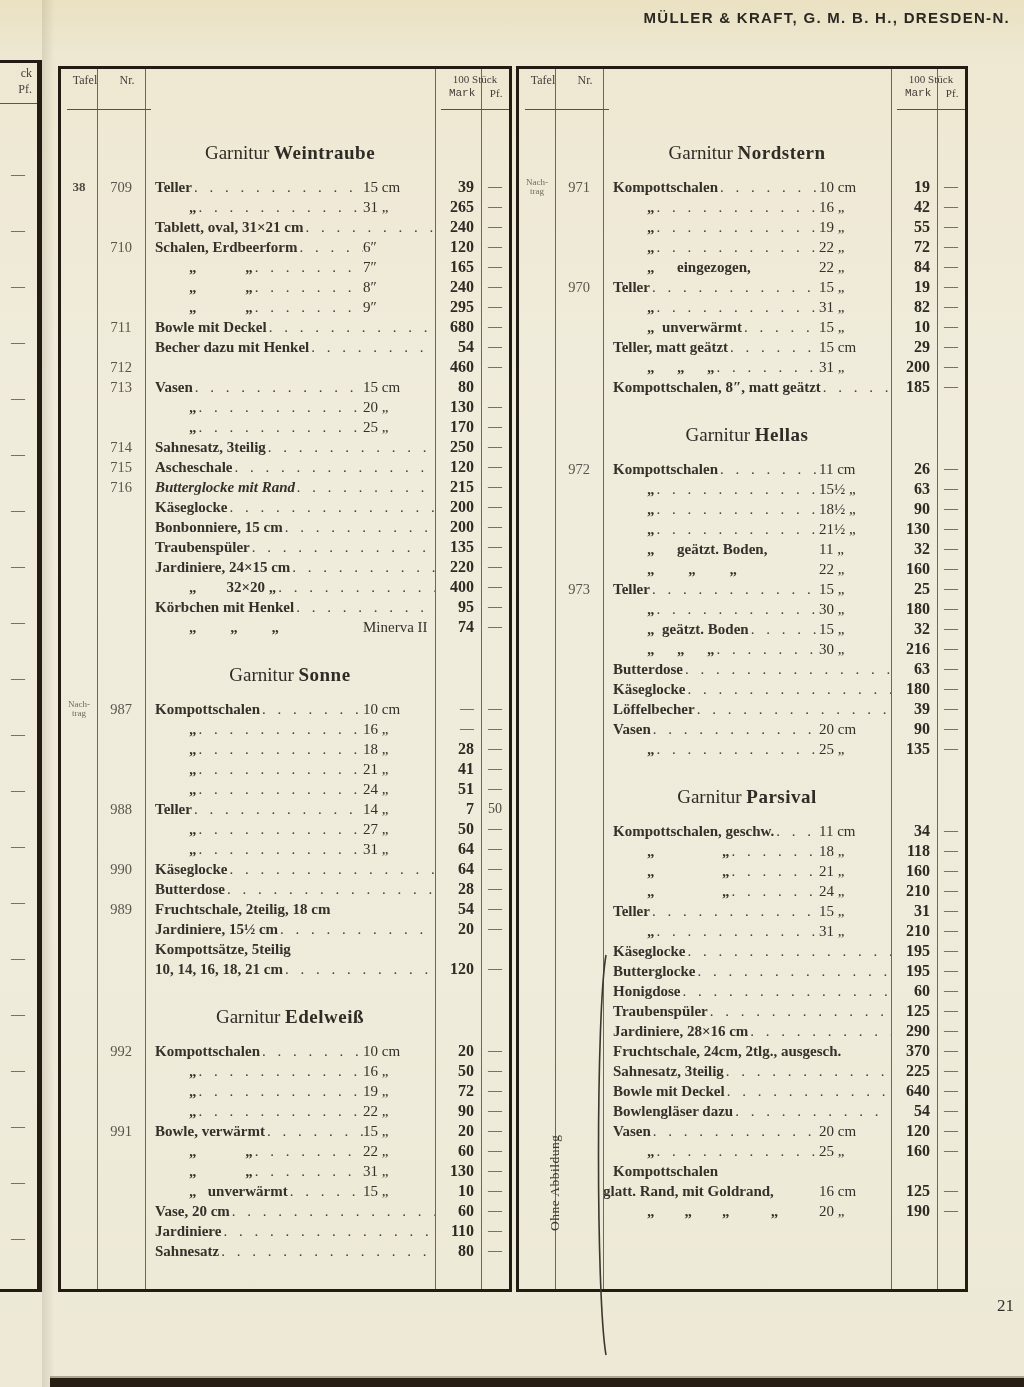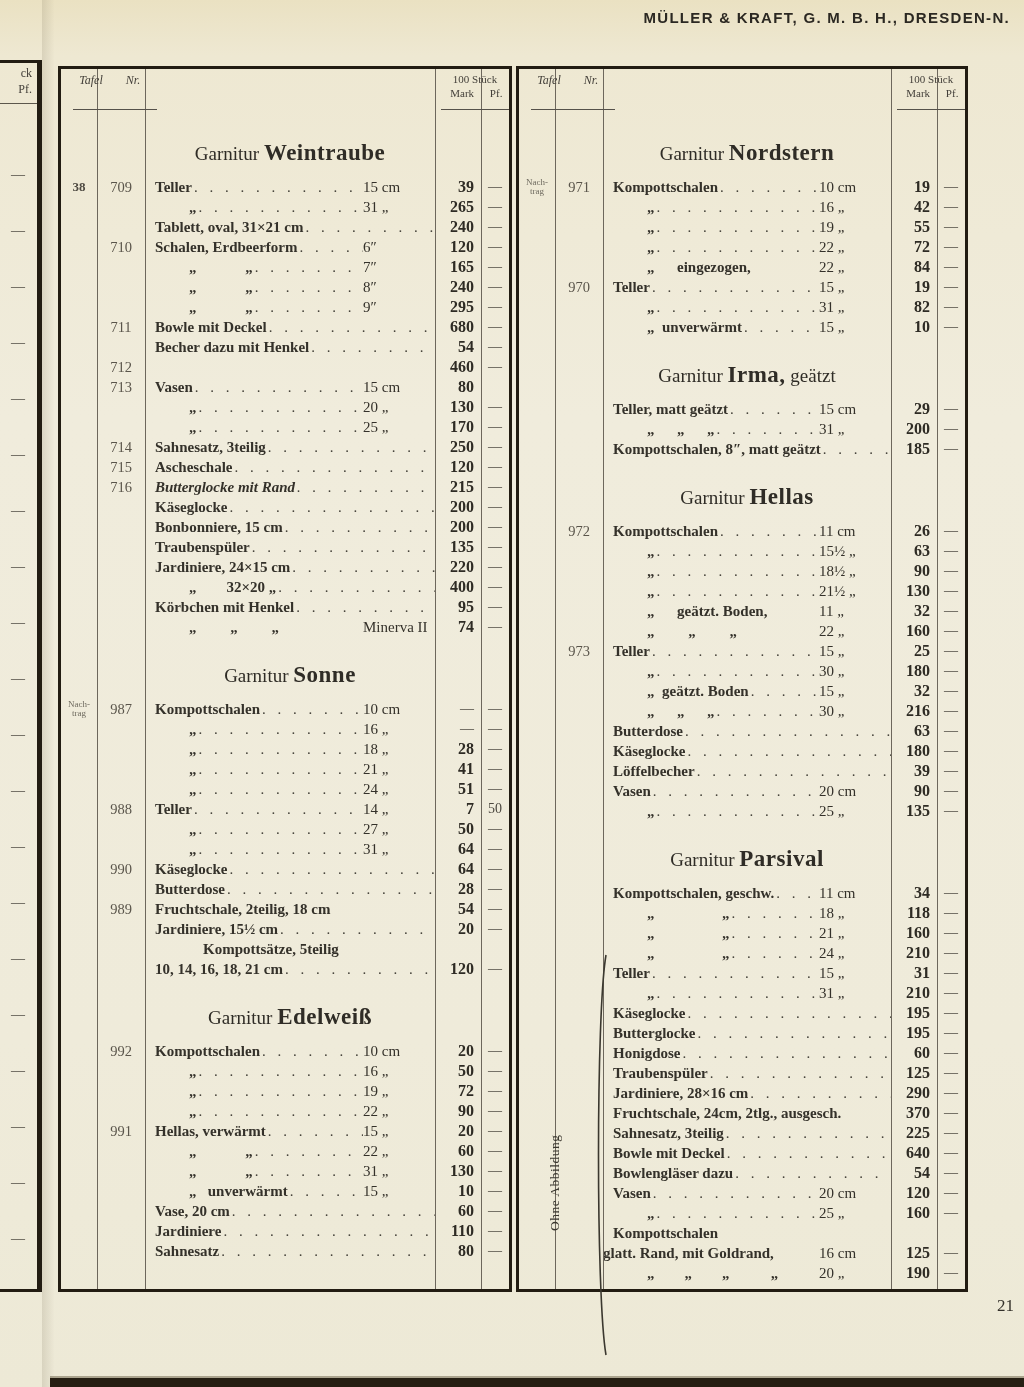--- a/index.html
+++ b/index.html
@@ -17,33 +17,33 @@
               border-top:3px solid #221c12;border-right:5px solid #221c12;border-bottom:3px solid #221c12;}
   #edge-strip .ehead{height:38px;border-bottom:1px solid #5c574c;text-align:right;
                      font-size:12px;color:#44403a;padding:2px 5px 0 0;line-height:16px;}
   #edge-strip .edash{position:absolute;left:12px;width:20px;text-align:center;color:#4c4840;font-size:14px;}
   
   .ptable{position:absolute;top:66px;height:1226px;box-sizing:border-box;border:3px solid #221c12;}
   #left-table{left:58px;width:454px;}
   #right-table{left:516px;width:452px;}
   .vline{position:absolute;top:0;bottom:0;width:1px;background:#6d675c;}
   .thead{position:relative;height:46px;}
-  .hgrp-left{position:absolute;left:12px;top:0;width:84px;height:40px;border-bottom:1px solid #55514a;
-             display:flex;font-size:12px;color:#44403a;font-style:italic;}
+  .hgrp-left{position:absolute;left:6px;top:0;width:84px;height:40px;border-bottom:1px solid #55514a;
+             display:flex;font-size:12px;color:#44403a;}
   .hgrp-left .ht{width:36px;text-align:center;padding-top:4px;}
   .hgrp-left .hn{width:48px;text-align:center;padding-top:4px;}
   .hgrp-right{position:absolute;right:0;top:0;width:68px;height:40px;border-bottom:1px solid #55514a;
               font-size:11px;color:#44403a;text-align:center;}
   .hgrp-right .l1{padding-top:3px;line-height:14px;}
   .hgrp-right .l2{display:flex;line-height:15px;}
-  .hgrp-right .hm{width:46px;} .hgrp-right .hp{width:28px;}
+  .hgrp-right .hm{width:46px;font-family:Liberation Mono, monospace;} .hgrp-right .hp{width:28px;}
   
   .stitle{margin:24px 74px 10px 84px;height:28px;line-height:28px;text-align:center;
           color:#2f2c26;white-space:nowrap;}
-  .stitle .pre{font-size:19px;} .stitle .nm{font-size:23px;font-weight:bold;letter-spacing:.5px;}
+  .stitle .pre{font-size:19px;} .stitle .nm{font-size:19px;font-weight:bold;letter-spacing:.5px;}
   .stitle .suf{font-size:19px;}
   
   .row{display:flex;height:20px;line-height:20px;font-size:15px;}
   .ct{width:36px;flex-shrink:0;text-align:center;font-size:13px;color:#4e4a42;font-weight:bold;}
   .ct.sm{font-size:9px;line-height:9px;font-weight:normal;color:#6e6a5f;padding-top:1px;}
   .cn{width:48px;flex-shrink:0;text-align:center;font-size:14.5px;color:#5a554b;}
   .cd{flex:1;display:flex;overflow:hidden;color:#34312a;padding-left:10px;box-sizing:border-box;}
   .cd .nm{white-space:pre;font-weight:bold;flex-shrink:0;}
   .cd .dots{flex:1;overflow:hidden;white-space:nowrap;color:#45423a;letter-spacing:4px;padding:0 2px;}
   .cd .sz{flex-shrink:0;white-space:pre;}
@@ -500,21 +500,21 @@
             <span class="nm">Jardiniere, 15½ cm</span>
             <span class="dots"> . . . . . . . . . . . . . . . . . . . . . . . . . . . . . . . . . . . . . . . .</span>
             <span class="sz"></span>
           </div>
           <div class="cm">20</div>
           <div class="cp">—</div>
         </div>
         <div class="row">
           <div class="ct"></div>
           <div class="cn"></div>
-          <div class="cd" style="padding-left: 10px; margin-left: 48px;">
+          <div class="cd" style="padding-left: 10px;">
             <span class="nm">Kompottsätze, 5teilig</span>
             <span class="dots"></span>
             <span class="sz"></span>
           </div>
           <div class="cm"></div>
           <div class="cp"></div>
         </div>
         <div class="row">
           <div class="ct"></div>
           <div class="cn"></div>
@@ -568,21 +568,21 @@
             <span class="dots"> . . . . . . . . . . . . . . . . . . . . . . . . . . . . . . . . . . . . . . . .</span>
             <span class="sz w">22 „</span>
           </div>
           <div class="cm">90</div>
           <div class="cp">—</div>
         </div>
         <div class="row">
           <div class="ct"></div>
           <div class="cn">991</div>
           <div class="cd" style="padding-left: 10px;">
-            <span class="nm">Hellas, verwärmt</span>
+            <span class="nm">Bowle, verwärmt</span>
             <span class="dots"> . . . . . . . . . . . . . . . . . . . . . . . . . . . . . . . . . . . . . . . .</span>
             <span class="sz w">15 „</span>
           </div>
           <div class="cm">20</div>
           <div class="cp">—</div>
         </div>
         <div class="row">
           <div class="ct"></div>
           <div class="cn"></div>
           <div class="cd" style="padding-left: 44px;">
@@ -752,21 +752,20 @@
           <div class="ct"></div>
           <div class="cn"></div>
           <div class="cd" style="padding-left: 44px;">
             <span class="nm">„  unverwärmt</span>
             <span class="dots"> . . . . . . . . . . . . . . . . . . . . . . . . . . . . . . . . . . . . . . . .</span>
             <span class="sz w">15 „</span>
           </div>
           <div class="cm">10</div>
           <div class="cp">—</div>
         </div>
-        <div class="stitle"><span class="pre">Garnitur </span><span class="nm">Irma,</span><span class="suf"> geätzt</span></div>
         <div class="row">
           <div class="ct"></div>
           <div class="cn"></div>
           <div class="cd" style="padding-left: 10px;">
             <span class="nm">Teller, matt geätzt</span>
             <span class="dots"> . . . . . . . . . . . . . . . . . . . . . . . . . . . . . . . . . . . . . . . .</span>
             <span class="sz w">15 cm</span>
           </div>
           <div class="cm">29</div>
           <div class="cp">—</div>

